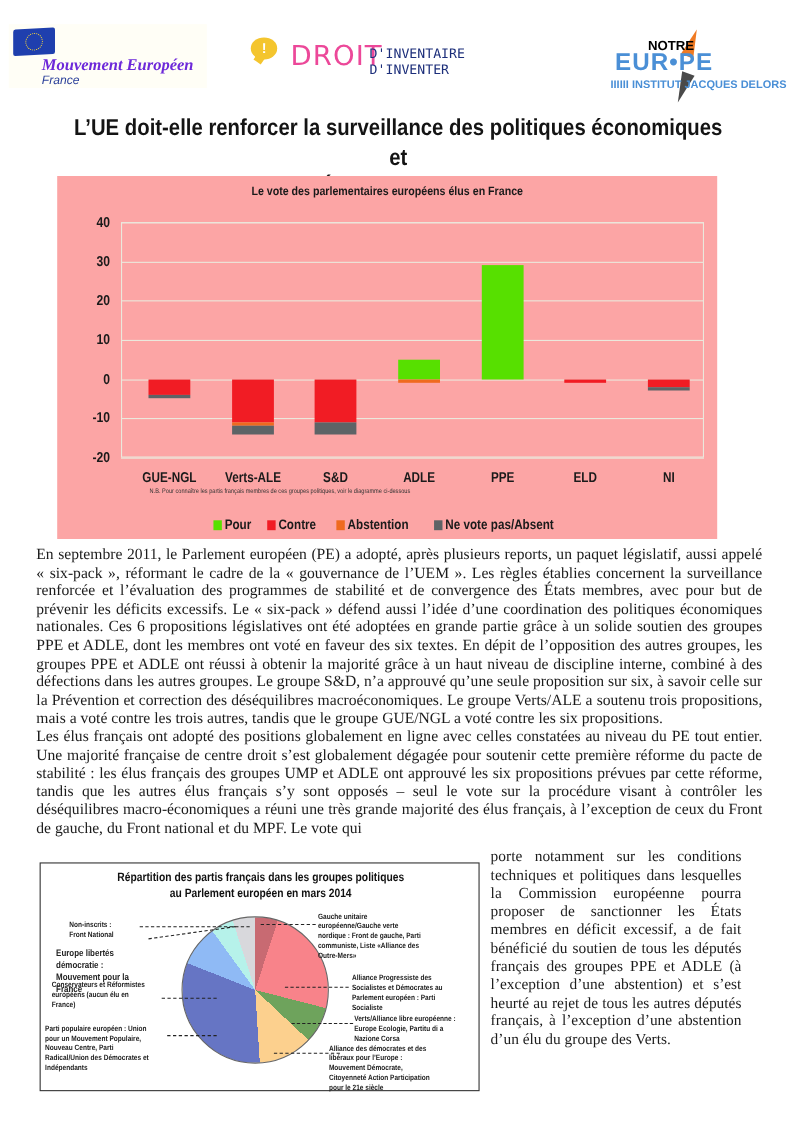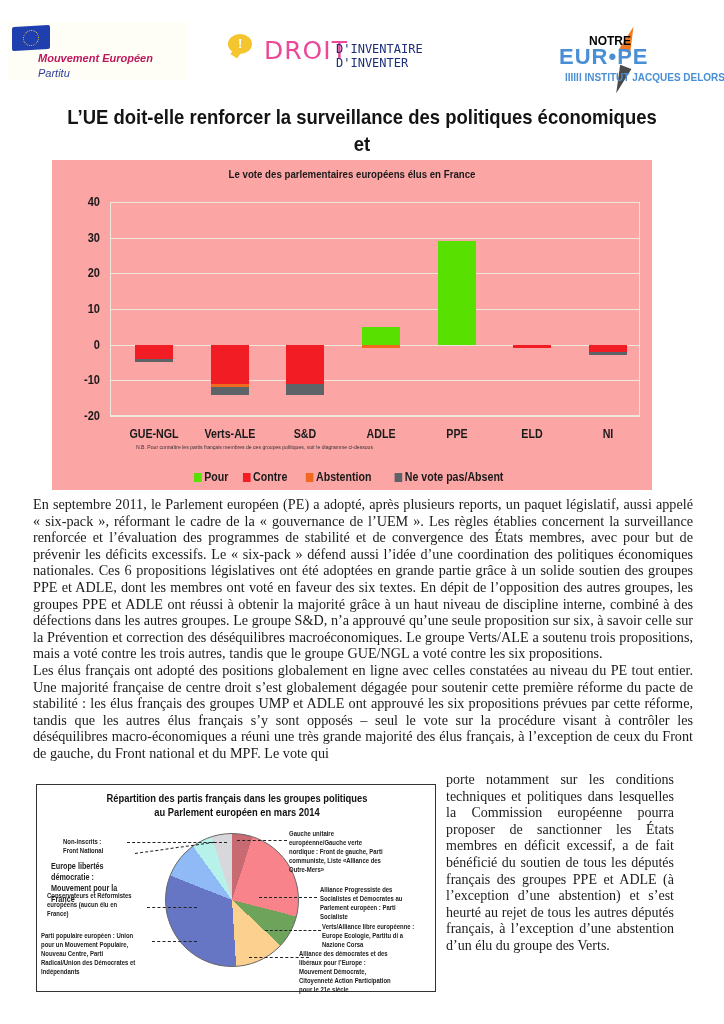--- a/index.html
+++ b/index.html
@@ -4,34 +4,34 @@
 <style>
   * { box-sizing: border-box; margin: 0; padding: 0; }
   html, body { width: 724px; height: 1024px; background: #ffffff; overflow: hidden; }
   body { position: relative; font-family: "Liberation Serif", serif; color: #1b1b1b; }
 
   
   .header { position: absolute; top: 0; left: 0; width: 724px; height: 95px; }
   .logo-me { position: absolute; left: 8px; top: 22px; width: 180px; height: 58px; background: #fffef6; }
   .logo-me .flag { position: absolute; left: 4px; top: 4px; width: 38px; height: 24px; background: #1f3fae; transform: skewY(-3deg); border-radius: 2px; }
   .logo-me .flag .stars { position: absolute; left: 11px; top: 4px; width: 16px; height: 16px; border-radius: 50%; border: 1px dotted #f2d23a; }
-  .logo-me .title { position: absolute; left: 30px; top: 30px; font-family: Liberation Sans, sans-serif; font-weight: bold; font-style: italic; font-size: 11px; color: #be185d; white-space: nowrap; }
+  .logo-me .title { position: absolute; left: 30px; top: 30px; font-family: Liberation Serif, serif; font-weight: bold; font-style: italic; font-size: 15px; color: #6d28d9; white-space: nowrap; }
   .logo-me .sub { position: absolute; left: 30px; top: 45px; font-family: "Liberation Sans", sans-serif; font-style: italic; font-size: 11px; color: #2a3f9a; }
 
   .logo-droit { position: absolute; left: 228px; top: 30px; width: 250px; height: 50px; }
   .logo-droit .bubble { position: absolute; left: 0; top: 4px; width: 24px; height: 20px; background: #f4c52e; border-radius: 50%; }
   .logo-droit .bubble::after { content: ""; position: absolute; left: 4px; bottom: -3px; width: 8px; height: 8px; background: #f4c52e; transform: rotate(35deg); }
   .logo-droit .bang { position: absolute; left: 10px; top: 6px; font-family: "Liberation Sans", sans-serif; font-size: 13px; color: #fff; font-weight: bold; }
   .logo-droit .big { position: absolute; left: 36px; top: 8px; font-family: "DejaVu Sans", sans-serif; font-size: 25px; letter-spacing: 1px; color: #ec4899; line-height: 1; }
   .logo-droit .small { position: absolute; left: 108px; top: 12px; font-family: "DejaVu Sans Mono", monospace; font-size: 12px; line-height: 14px; color: #1c2e7a; }
 
   .logo-ne { position: absolute; left: 555px; top: 22px; width: 150px; height: 72px; }
   .logo-ne .notre { position: absolute; left: 34px; top: 12px; font-family: "Liberation Sans", sans-serif; font-weight: bold; font-size: 12px; color: #000000; }
   .logo-ne .europe { position: absolute; left: 4px; top: 22px; font-family: "Liberation Sans", sans-serif; font-weight: bold; font-size: 22px; color: #4a8fd6; letter-spacing: 1px; }
-  .logo-ne .inst { position: absolute; left: 10px; top: 50px; font-family: "Liberation Sans", sans-serif; font-weight: bold; font-size: 10px; color: #4a8fd6; white-space: nowrap; }
+  .logo-ne .inst { position: absolute; left: 0; top: 50px; font-family: "Liberation Sans", sans-serif; font-weight: bold; font-size: 10px; color: #4a8fd6; white-space: nowrap; }
   .logo-ne .needle-top { position: absolute; left: 68px; top: 4px; width: 0; height: 0; border-left: 6px solid transparent; border-right: 6px solid transparent; border-bottom: 26px solid #f07a22; transform: rotate(20deg); }
   .logo-ne .needle-bot { position: absolute; left: 60px; top: 44px; width: 0; height: 0; border-left: 6px solid transparent; border-right: 6px solid transparent; border-top: 28px solid #4a4a4a; transform: rotate(20deg); }
 
   
   .main-title { position: absolute; left: 20px; top: 103px; width: 684px; text-align: center; font-family: "Liberation Sans", sans-serif; font-weight: bold; font-size: 21px; line-height: 27px; color: #141414; transform: scaleX(0.88); transform-origin: center; }
 
   
   .chart-box { position: absolute; left: 52px; top: 160px; width: 600px; height: 330px; background: #fca5a5; }
   .chart-title { position: absolute; left: 0; top: 8px; width: 600px; text-align: center; font-family: "Liberation Sans", sans-serif; font-weight: bold; font-size: 11px; color: #1a1a1a; transform: scaleX(0.88); }
   .plot { position: absolute; left: 58px; top: 42px; width: 530px; height: 214px; }
@@ -62,21 +62,21 @@
 </style>
 </head>
 <body>
 
 <div class="header">
   <div class="logo-me">
     <div class="flag">
         <div class="stars"></div>
       </div>
     <div class="title">Mouvement Européen</div>
-    <div class="sub">Partitu</div>
+    <div class="sub">France</div>
   </div>
   <div class="logo-droit">
     <div class="bubble"></div>
     <div class="bang">!</div>
     <div class="big">DROIT</div>
     <div class="small">
       <div>D'INVENTAIRE</div>
       <div>D'INVENTER</div>
     </div>
   </div>

